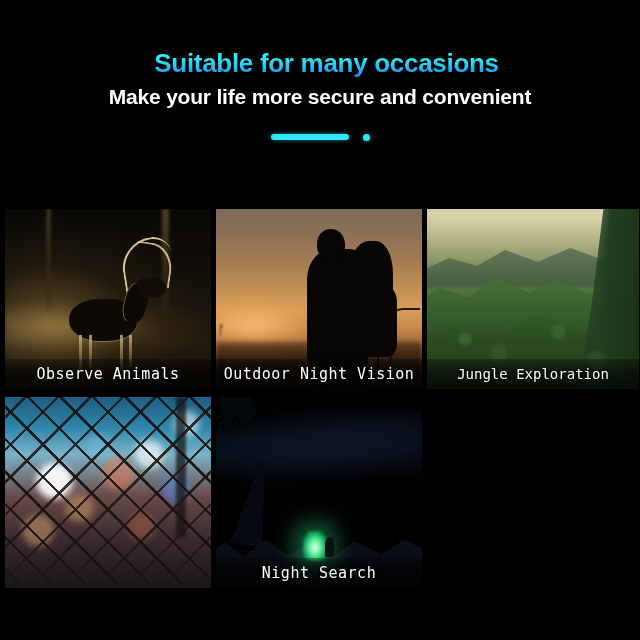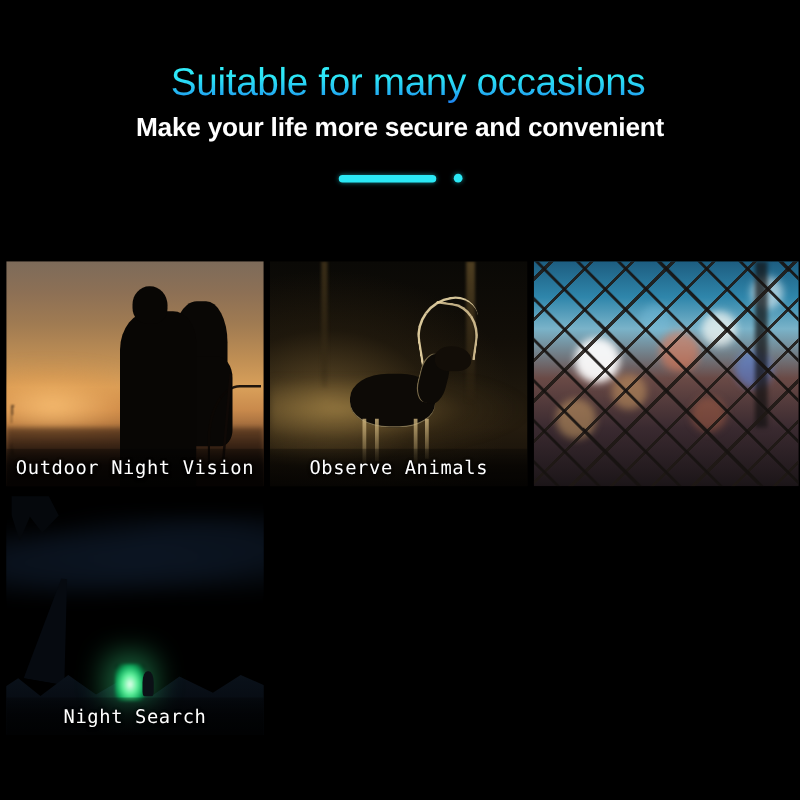--- a/index.html
+++ b/index.html
@@ -17,22 +17,22 @@
 
   
   .header {
     width: 640px;
     padding-top: 50px;
     text-align: center;
     background: #000;
   }
   .hero-title {
     font-family: "Liberation Sans", sans-serif;
-    font-size: 31px;
-    font-weight: normal;
+    font-size: 26px;
+    font-weight: bold;
     letter-spacing: -0.3px;
     line-height: 1.05;
     margin: 0;
     background: linear-gradient(180deg, #35F0FA 0%, #2BE4F6 38%, #24B8F2 70%, #1C7FF0 100%);
     -webkit-background-clip: text;
     background-clip: text;
     color: transparent;
     padding-left: 13px;
     -webkit-text-fill-color: transparent;
   }
@@ -458,54 +458,65 @@
   <div class="hero-title">Suitable for many occasions</div>
   <div class="hero-subtitle">Make your life more secure and convenient</div>
 
   <div class="pager">
     <div class="pager-bar"></div>
     <div class="pager-dot"></div>
   </div>
 </div>
 
 <div class="grid">
-
-  <div class="cell">
-    <div class="scene s-hiker">
-      <div class="sunglow"></div>
-      <div class="ground"></div>
-      <div class="grass"></div>
-      <div class="pack"></div>
-      <div class="pack2"></div>
-      <div class="body"></div>
-      <div class="head"></div>
-      <div class="strap"></div>
-      <div class="pole"></div>
-    </div>
-    <div class="cap">Outdoor Night Vision</div>
-  </div>
 
   <div class="cell">
     <div class="scene s-deer">
       <div class="trunk-a"></div>
       <div class="trunk-b"></div>
       <div class="litter"></div>
       <div class="antler"></div>
       <div class="antler2"></div>
       <div class="dbody"></div>
       <div class="dneck"></div>
       <div class="dhead"></div>
       <div class="leg l1"></div>
       <div class="leg l2"></div>
       <div class="leg l3"></div>
       <div class="leg l4"></div>
     </div>
     <div class="cap">Observe Animals</div>
   </div>
 
+  <div class="cell">
+    <div class="scene s-hiker">
+      <div class="sunglow"></div>
+      <div class="ground"></div>
+      <div class="grass"></div>
+      <div class="pack"></div>
+      <div class="pack2"></div>
+      <div class="body"></div>
+      <div class="head"></div>
+      <div class="strap"></div>
+      <div class="pole"></div>
+    </div>
+    <div class="cap">Outdoor Night Vision</div>
+  </div>
+
+  <div class="cell">
+    <div class="scene s-jungle">
+      <div class="haze"></div>
+      <div class="ridge-far"></div>
+      <div class="ridge-mid"></div>
+      <div class="ridge-near"></div>
+      <div class="cliff"></div>
+      <div class="foliage"></div>
+    </div>
+    <div class="cap tight">Jungle Exploration</div>
+  </div>
 
 
   <div class="cell">
     <div class="scene s-fence">
       <div class="bokeh"></div>
       <div class="post"></div>
       <div class="mesh"></div>
     </div>
   </div>
 

